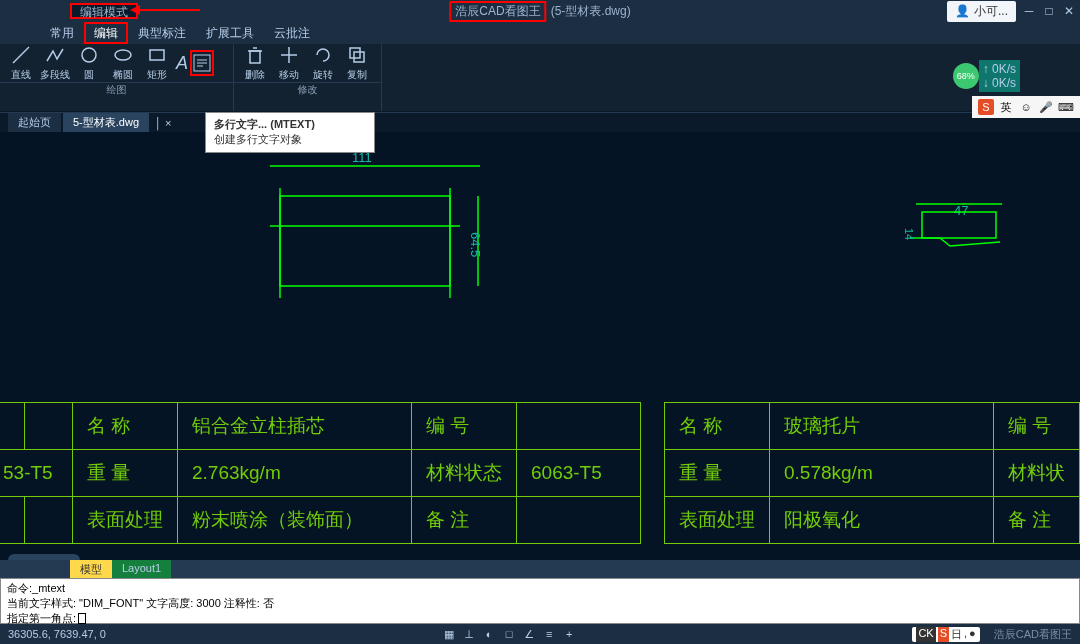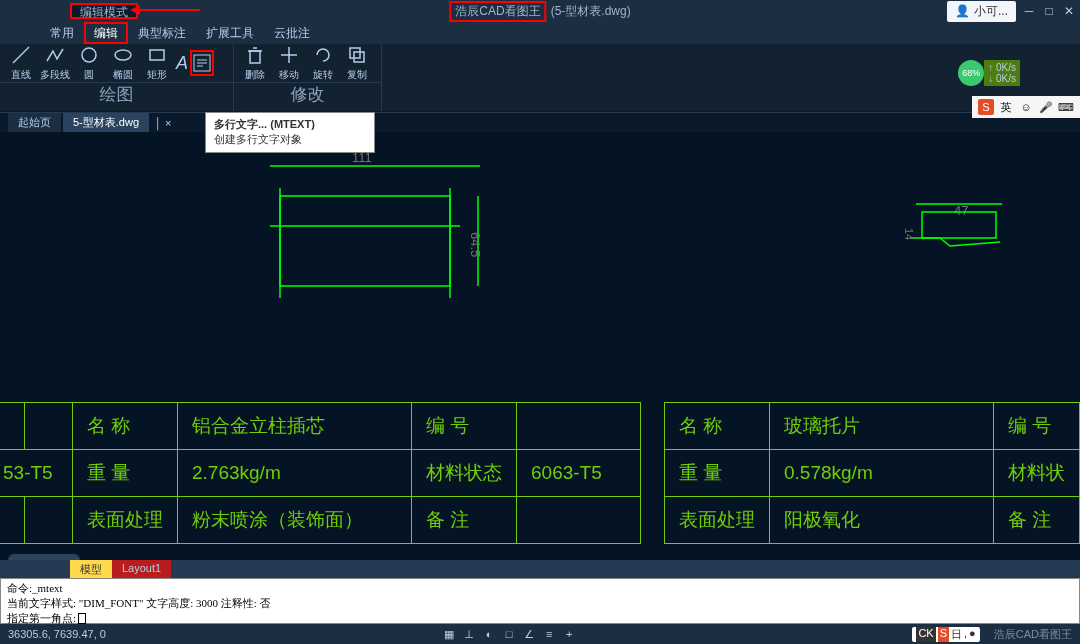--- a/index.html
+++ b/index.html
@@ -77,21 +77,21 @@
       z-index: 6;
     }
     .gauge-circle {
       width: 26px; height: 26px;
       border-radius: 50%;
       background: #3cc870;
       color: #fff;
       display: flex; align-items: center; justify-content: center;
       font-size: 9px;
     }
-    .gauge-lines { font-size: 10px; color: #b5cde8; background:#4d7c0f; padding: 2px 4px; }
+    .gauge-lines { font-size: 12px; color: #b5cde8; background:#0f766e; padding: 2px 4px; }
     
     
     .menutabs {
       height: 22px;
       background: #1b2e42;
       display: flex;
       padding-left: 40px;
       font-size: 12px;
     }
     .menutab { padding: 3px 10px; color: #b5cde8; cursor: pointer; }
@@ -129,21 +129,21 @@
     .tool-icon {
       width: 22px; height: 22px;
       display: flex; align-items: center; justify-content: center;
       font-size: 18px;
       color: #b5cde8;
     }
     .tool-icon svg { stroke: #b5cde8; fill: none; }
     .ribbon-group-label {
       height: 30px;
       text-align: center;
-      font-size: 17px;
+      font-size: 10px;
       color: #8aa0b8;
       border-top: 1px solid #243a52;
     }
     
     
     .ime-bar {
       position: absolute;
       right: 0;
       top: 96px;
       height: 22px;
@@ -196,21 +196,21 @@
     }
     
     
     .canvas {
       position: absolute;
       left: 0; top: 132px;
       width: 1080px;
       height: 440px;
       background: #041424;
     }
-    .dim-text { position: absolute; color: #737373; font-size: 13px; }
+    .dim-text { position: absolute; color: #14b8a6; font-size: 13px; }
     .table-overlay {
       position: absolute;
       font-size: 19px;
       color: #71cd07;
     }
     .table-overlay td { border: 1px solid #71cd07; padding: 10px 14px; white-space: nowrap; }
     .scroll-h {
       position: absolute;
       left: 8px; bottom: 6px;
       width: 72px; height: 12px;
@@ -225,33 +225,33 @@
       height: 18px;
       display: flex;
       padding-left: 70px;
       font-size: 11px;
       background: #243a52;
       width: 1080px;
     }
     .layouttab {
       padding: 2px 10px;
       color: #b5cde8;
-      background: #b91c1c;
+      background: #15803d;
     }
     .layouttab.active { background: #ffd84c; color: #333; }
     
     
     .commandline {
       position: absolute;
       left: 0; top: 578px;
       width: 1080px;
       height: 46px;
       background: #fff;
       font-size: 11px;
-      font-family: Liberation Serif, serif;
+      font-family: Liberation Sans, sans-serif;
       padding: 2px 6px;
       line-height: 1.35;
       border: 1px solid #888;
     }
     .commandline .prompt-line { display: flex; align-items: center; }
     .prompt-box { display: inline-block; width: 8px; height: 11px; border: 1px solid #000; margin-left: 2px; }
     
     
     .statusbar {
       position: absolute;

